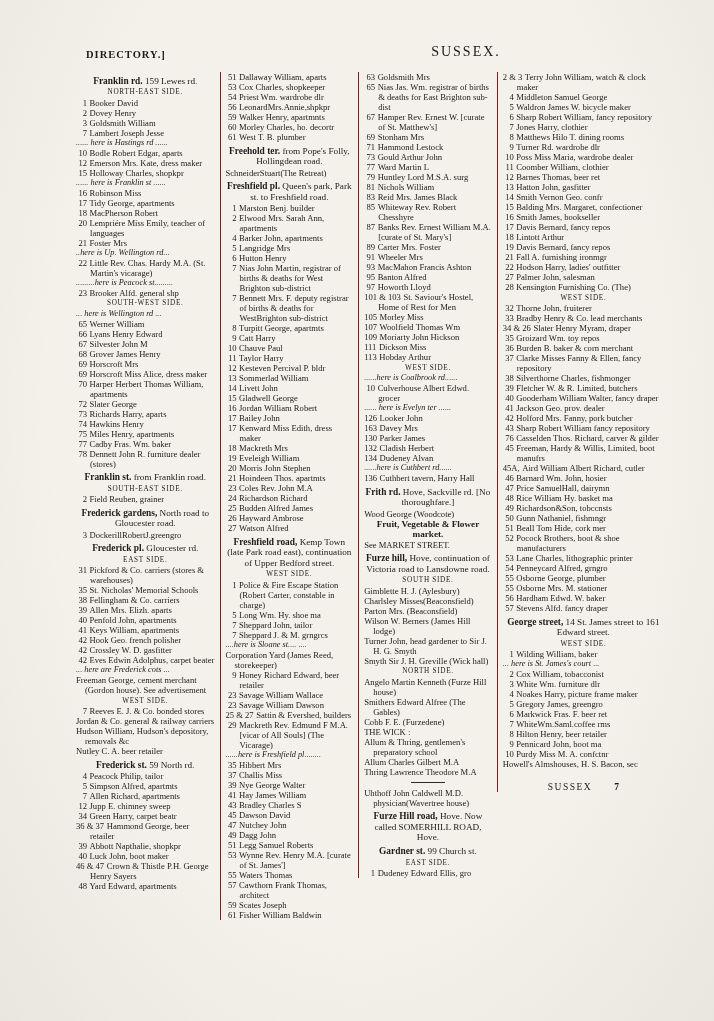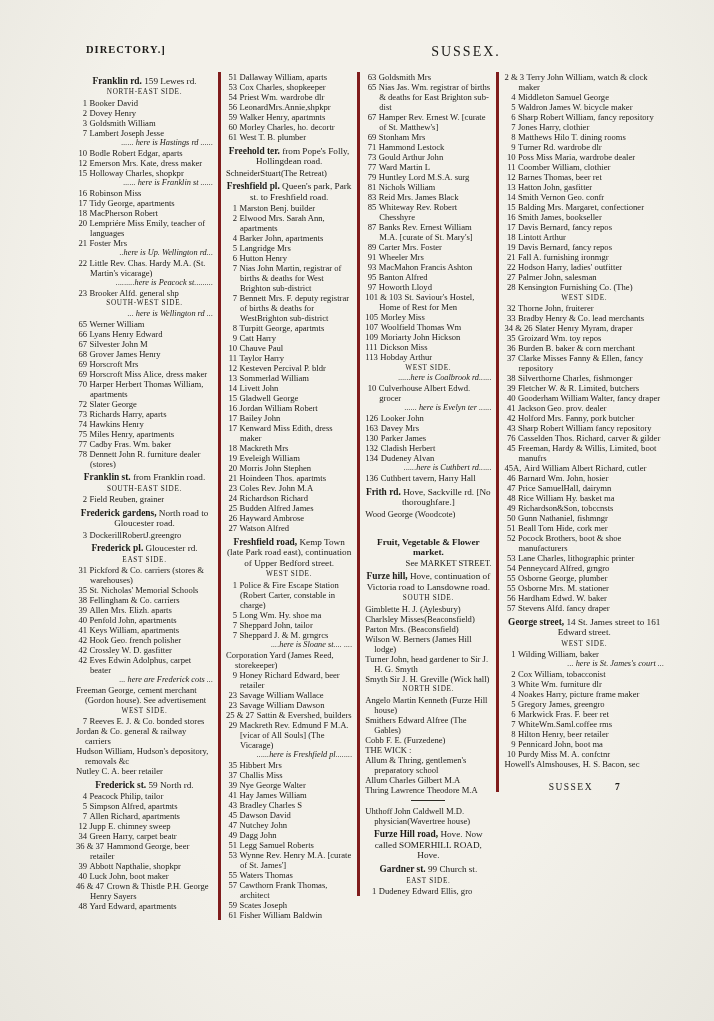--- a/index.html
+++ b/index.html
@@ -5,46 +5,46 @@
   html,body{margin:0;padding:0;}
   body{
     width:714px;height:1021px;overflow:hidden;position:relative;
     background:#f0eee7;
     color:#1c1b18;
     font-family:"Liberation Serif","DejaVu Serif",serif;
   }
   #paper{position:absolute;inset:0;background:
     radial-gradient(ellipse at 50% 40%, #f3f1ea 60%, #e8e6de 100%);}
   .header{
-    position:relative;display:flex;align-items:flex-start;
+    position:relative;display:flex;align-items:flex-end;
     padding:44px 58px 0 86px;
   }
   .h-left{width:190px;font-size:10.5px;font-weight:bold;letter-spacing:1px;}
   .h-center{flex:1;text-align:center;font-size:14px;letter-spacing:2px;}
   .h-right{width:230px;text-align:right;font-size:10px;font-weight:bold;letter-spacing:.6px;}
   .h-right .pgnum{font-size:12.5px;margin-left:10px;letter-spacing:0;}
   .cols{
     position:relative;display:flex;align-items:flex-start;
     margin:12px 50px 0 76px;
   }
   .col{font-size:8.6px;line-height:10px;}
   .col1{width:140px;}
   .col2{width:129px;}
   .col3{width:129px;}
   .col4{width:163px;}
-  .col + .col{border-left:3px solid #7f1d1d;padding-left:5px;margin-left:5px;}
+  .col + .col{border-left:1px solid #7f1d1d;padding-left:5px;margin-left:5px;}
   .e{padding-left:14px;text-indent:-14px;}
   .e .n{display:inline-block;min-width:11px;text-align:right;text-indent:0;margin-right:2.5px;}
   .p{padding-left:9px;text-indent:-9px;}
   .street{text-align:center;margin:3.5px 0 1px;font-size:9.2px;line-height:10.5px;}
   .street b{font-size:9.4px;}
   .side{text-align:center;font-size:7.2px;letter-spacing:.7px;margin:.5px 0;}
-  .here{text-align:right;font-style:italic;font-size:8.3px;}
-  .ctr{text-align:right;}
-  .ctrb{text-align:center;font-weight:bold;margin-top:18px;font-size:9.2px;line-height:10.5px;}
+  .here{text-align:left;font-style:italic;font-size:8.3px;}
+  .ctr{text-align:left;}
+  .ctrb{text-align:center;font-weight:bold;margin-top:0;font-size:9.2px;line-height:10.5px;}
   .rule{width:34px;border-top:1px solid #2a2823;margin:5px auto;}
   .sig{margin-top:13px;text-align:center;font-size:9.5px;letter-spacing:1.5px;}
   .sig .signum{margin-left:22px;font-weight:bold;letter-spacing:0;}
 </style>
 </head>
 <body>
 <div id="paper"></div>
 
 <div class="header">
   <div class="h-left">DIRECTORY.]</div>

